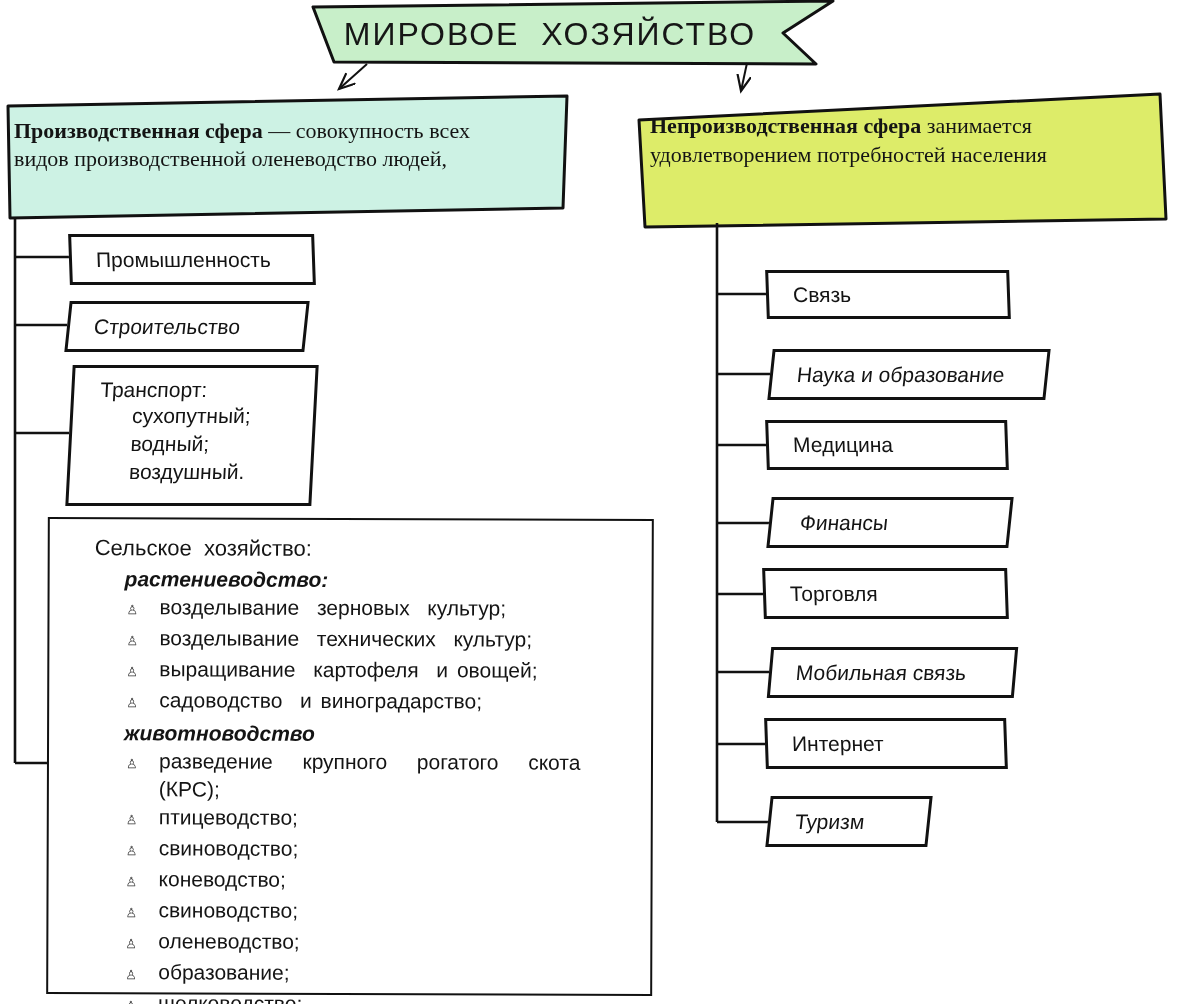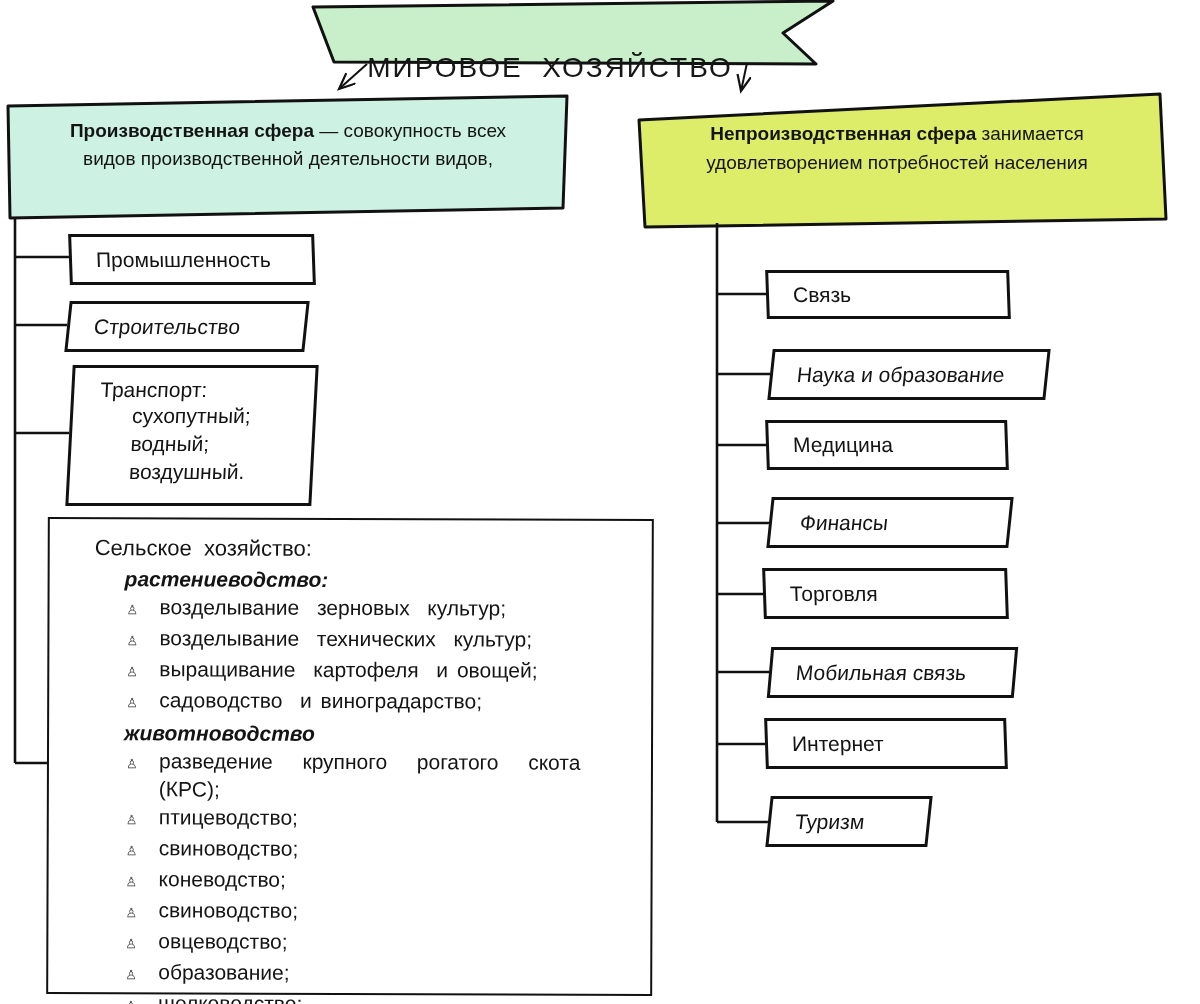--- a/index.html
+++ b/index.html
@@ -6,28 +6,28 @@
   #stage{
     position:relative;width:1200px;height:1004px;background:#ffffff;overflow:hidden;
     font-family:"Liberation Sans", sans-serif;color:#111;
   }
   #wires{position:absolute;left:0;top:0;width:1200px;height:1004px;}
   .pre{white-space:pre-wrap;}
 
   
   .banner-label{
     position:absolute;left:320px;top:16px;width:460px;text-align:center;
-    font-size:28px;letter-spacing:2px;color:#161616;margin-top:36px;
-  }
-
-  
-  .def-text{position:absolute;text-align:center;font-size:19px;line-height:28px;color:#141414;}
+    font-size:32px;letter-spacing:2px;color:#161616;
+  }
+
+  
+  .def-text{position:absolute;font-size:22px;line-height:28px;color:#141414;font-family:Liberation Serif, serif;}
   .def-text b{font-weight:bold;}
   #def-left{left:14px;top:117px;width:548px;}
-  #def-right{left:650px;top:119px;width:494px;line-height:29px;}
+  #def-right{left:650px;top:111px;width:494px;line-height:29px;}
 
   
   .node{
     position:absolute;background:#fff;border:3px solid #111;
     display:flex;align-items:center;font-size:21px;color:#141414;
     box-sizing:border-box;
   }
   .node .lbl{padding-left:24px;}
 
   
@@ -90,21 +90,21 @@
       <path d="M717 672 H770"></path>
       <path d="M717 744 H766"></path>
       <path d="M717 822 H769"></path>
     </g>
   </svg>
 
   <div class="banner-label pre">МИРОВОЕ  ХОЗЯЙСТВО</div>
 
   <div class="def-text" id="def-left">
     <b>Производственная сфера</b><span class="pre"> — совокупность всех</span>
-    <div>видов производственной деятельности видов,</div>
+    <div>видов производственной оленеводство людей,</div>
   </div>
 
   <div class="def-text" id="def-right">
     <b>Непроизводственная сфера</b><span class="pre"> занимается</span>
     <div>удовлетворением потребностей населения</div>
   </div>
 
   <div class="node" style="left:69px;top:234px;width:246px;height:51px;transform:skewX(2deg);">
     <span class="lbl">Промышленность</span>
   </div>
@@ -159,21 +159,21 @@
     <div class="bul-row">
       <span class="bul">♙</span>
       <span class="bul-text">коневодство;</span>
     </div>
     <div class="bul-row">
       <span class="bul">♙</span>
       <span class="bul-text">свиноводство;</span>
     </div>
     <div class="bul-row">
       <span class="bul">♙</span>
-      <span class="bul-text">овцеводство;</span>
+      <span class="bul-text">оленеводство;</span>
     </div>
     <div class="bul-row">
       <span class="bul">♙</span>
       <span class="bul-text">образование;</span>
     </div>
     <div class="bul-row">
       <span class="bul">♙</span>
       <span class="bul-text">шелководство;</span>
     </div>
 

